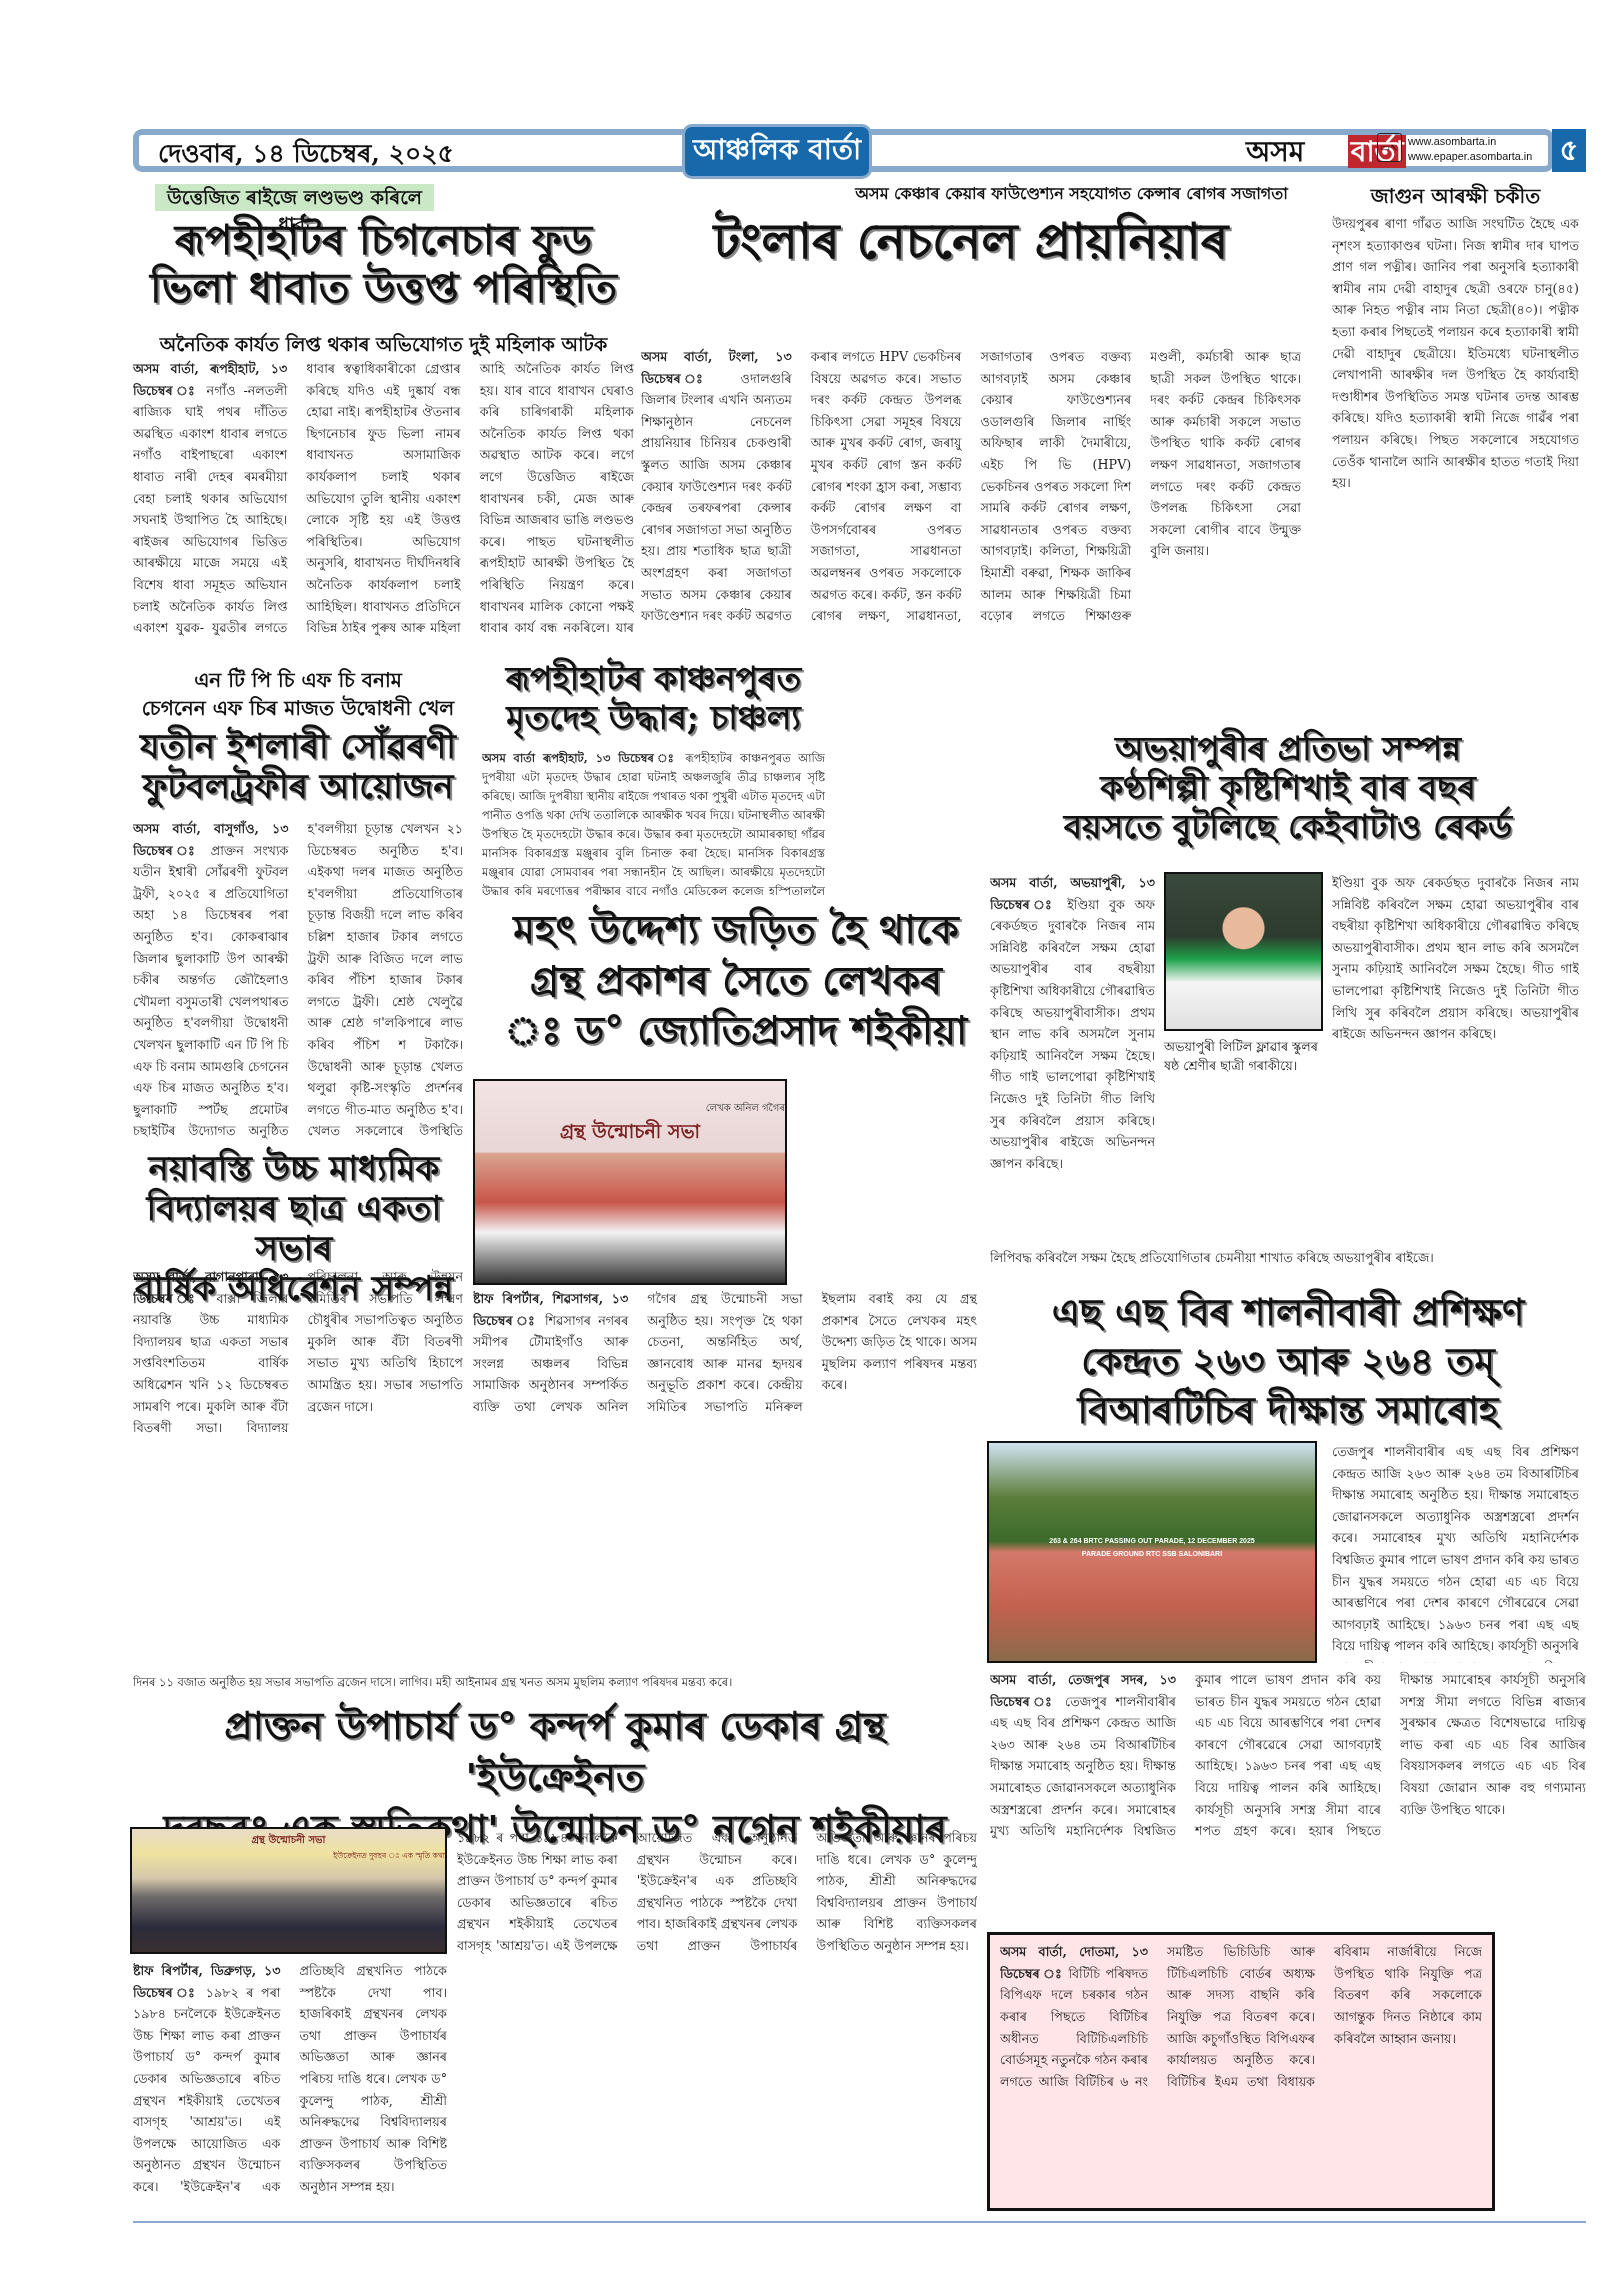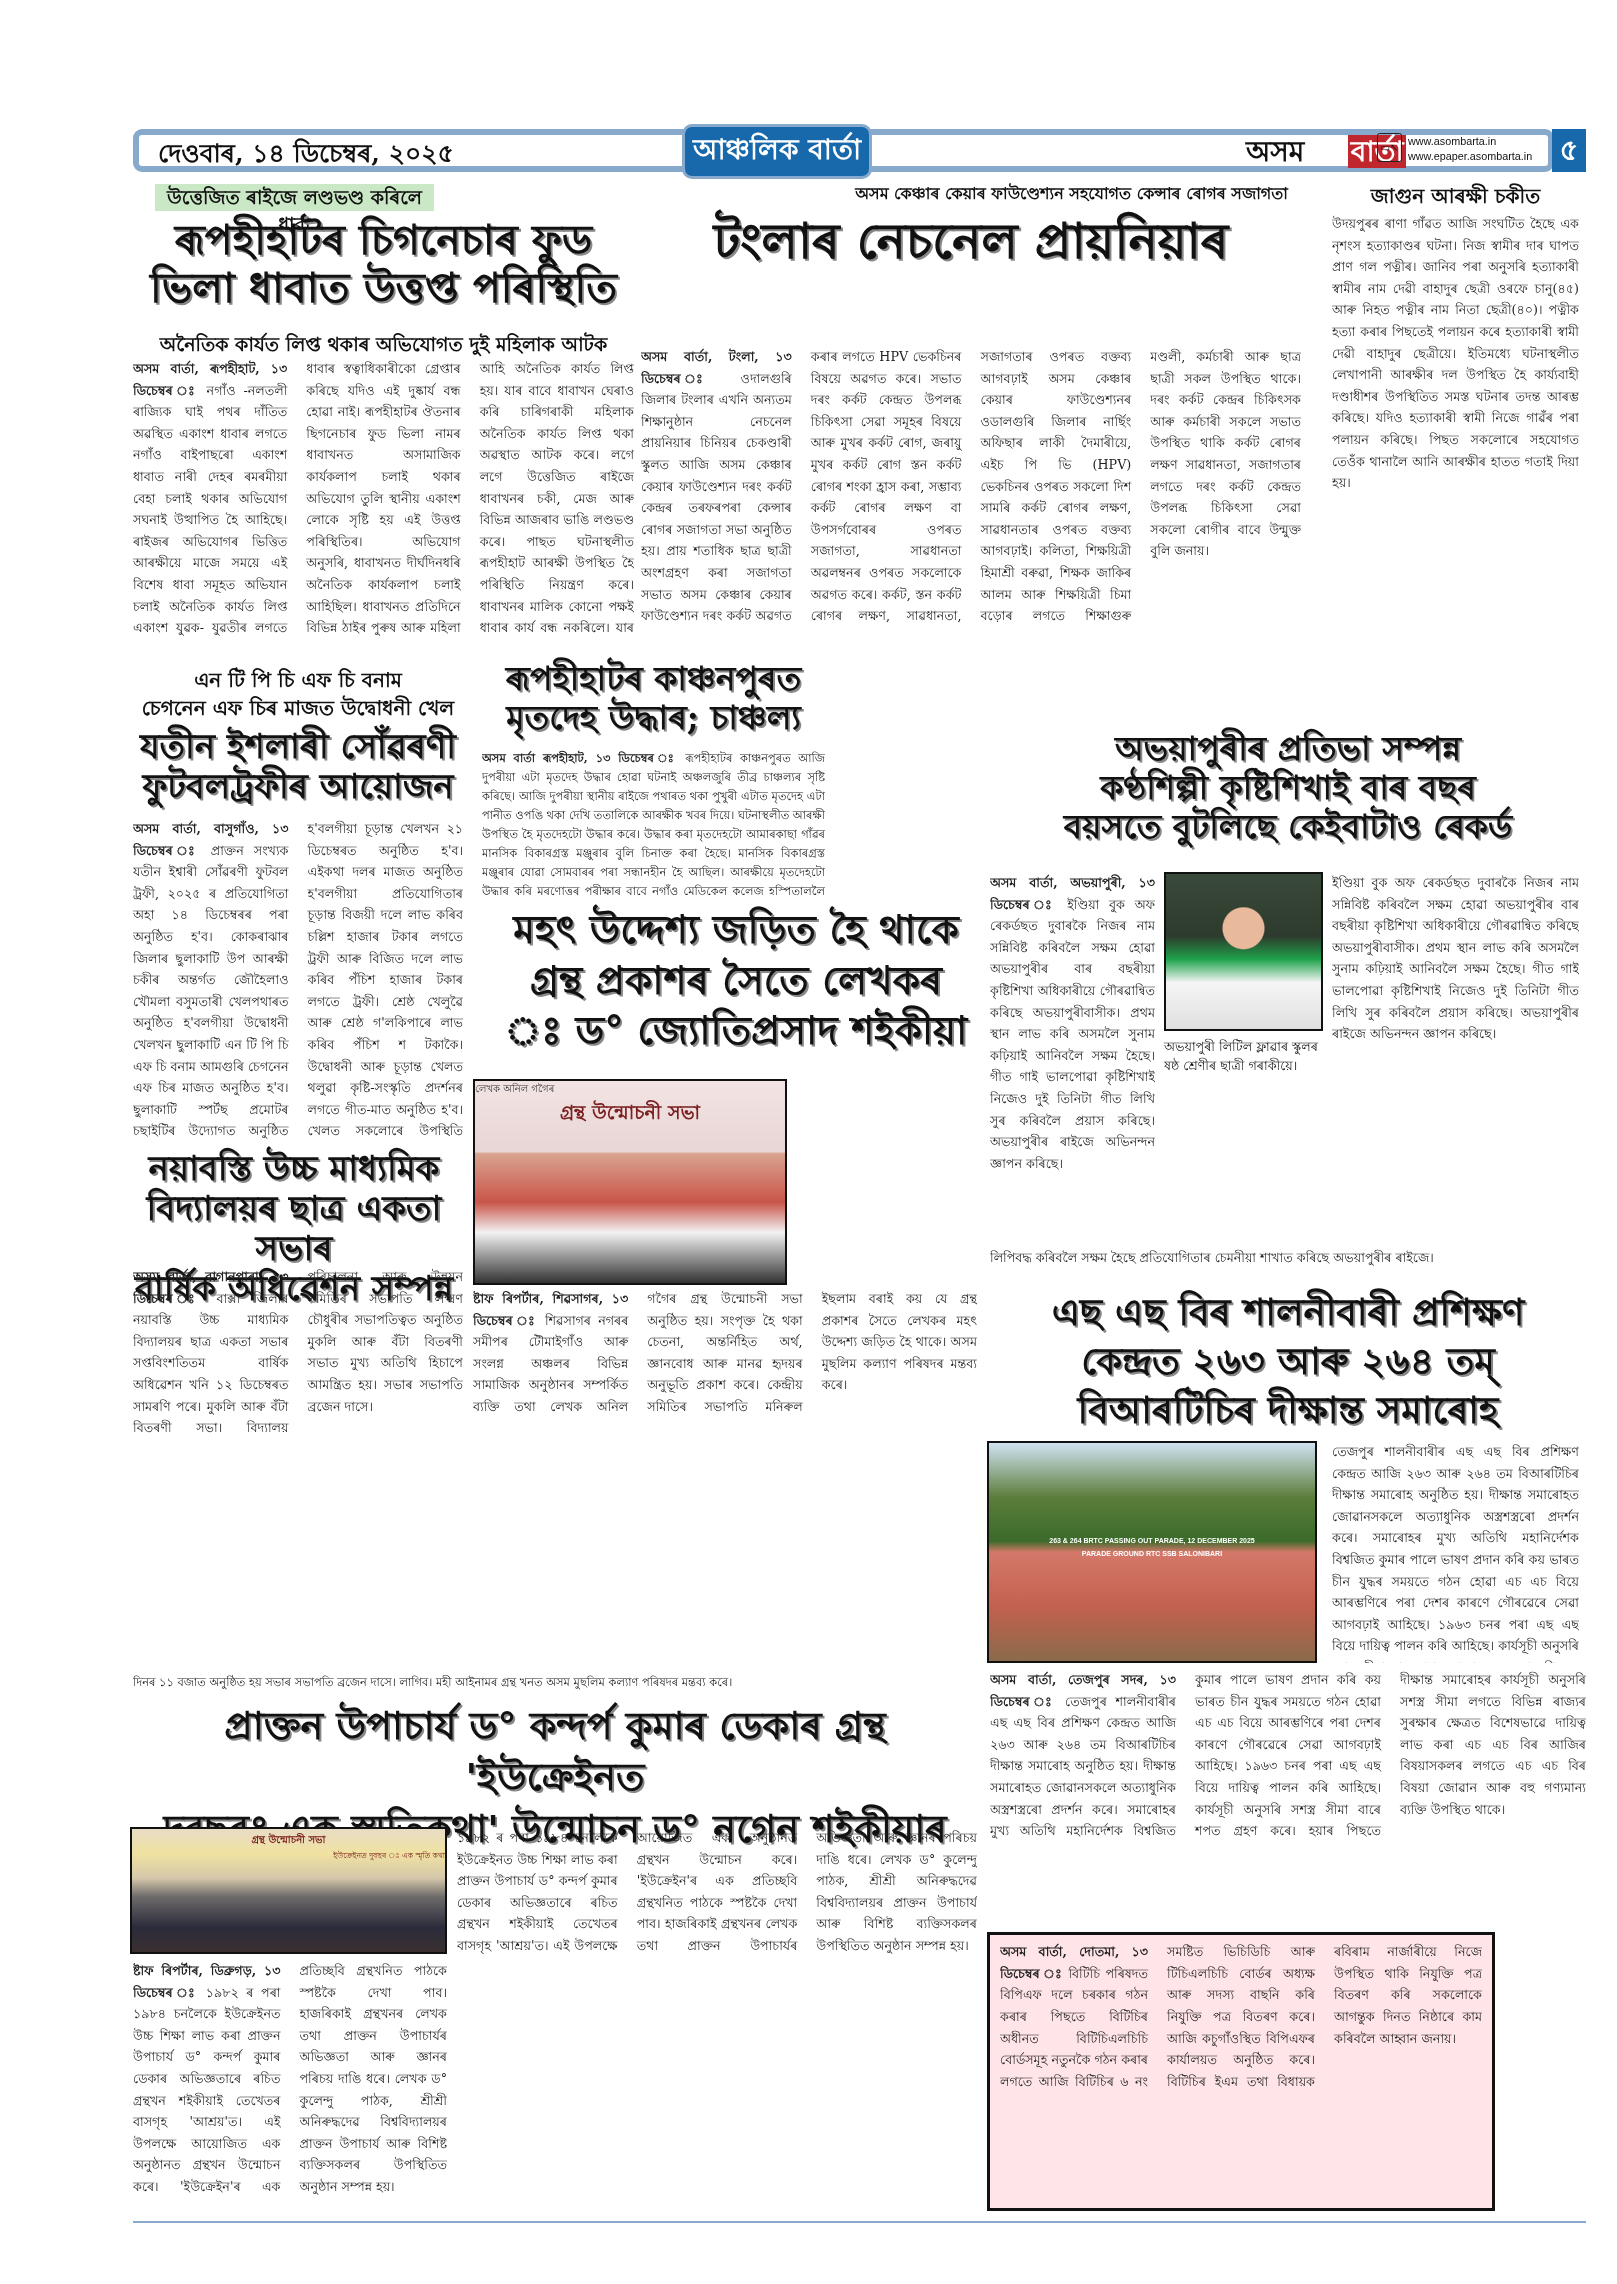--- a/index.html
+++ b/index.html
@@ -106,21 +106,21 @@
 <div class="abs caption" style="left:1164px; top:1037px; width:159px;">অভয়াপুৰী লিটিল ফ্লাৱাৰ স্কুলৰ ষষ্ঠ শ্ৰেণীৰ ছাত্ৰী গৰাকীয়ে।</div>
 <div class="abs body-cols" style="left:1332px; top:872px; width:247px; height:368px; overflow:hidden;">ইণ্ডিয়া বুক অফ ৰেকৰ্ডছত দুবাৰকৈ নিজৰ নাম সন্নিবিষ্ট কৰিবলৈ সক্ষম হোৱা অভয়াপুৰীৰ বাৰ বছৰীয়া কৃষ্টিশিখা অধিকাৰীয়ে গৌৰৱান্বিত কৰিছে অভয়াপুৰীবাসীক। প্ৰথম স্থান লাভ কৰি অসমলৈ সুনাম কঢ়িয়াই আনিবলৈ সক্ষম হৈছে। গীত গাই ভালপোৱা কৃষ্টিশিখাই নিজেও দুই তিনিটা গীত লিখি সুৰ কৰিবলৈ প্ৰয়াস কৰিছে। অভয়াপুৰীৰ ৰাইজে অভিনন্দন জ্ঞাপন কৰিছে।</div>
 <div class="abs body-cols" style="left:990px; top:1247px; width:596px; height:21.6px; overflow:hidden;">লিপিবদ্ধ কৰিবলৈ সক্ষম হৈছে প্ৰতিযোগিতাৰ চেমনীয়া শাখাত কৰিছে অভয়াপুৰীৰ ৰাইজে।</div>
 
 <div class="abs hl" style="left:495px; top:904px; width:482px; font-size:39px; line-height:1.3;">
   <div>মহৎ উদ্দেশ্য জড়িত হৈ থাকে</div>
   <div>গ্ৰন্থ প্ৰকাশৰ সৈতে লেখকৰ</div>
   <div>ঃ ড° জ্যোতিপ্ৰসাদ শইকীয়া</div>
 </div>
 <div class="abs photo ph-event" style="left:473px; top:1079px; width:314px; height:206px;">
-  <div style="text-align:left; font-size:10px; color:#333; ">লেখক অনিল গগৈৰ</div>
+  <div style="text-align:right; font-size:10px; color:#333; margin-top:19px;">লেখক অনিল গগৈৰ</div>
   <div style="text-align:center; font-size:19px; font-weight:bold; color:#7a2020;">গ্ৰন্থ উন্মোচনী সভা</div>
 </div>
 <div class="abs body-cols" style="left:473px; top:1288px; width:504px; height:381px; column-count:3; overflow:hidden;">
   <span class="dateline">ষ্টাফ ৰিপৰ্টাৰ, শিৱসাগৰ, ১৩ ডিচেম্বৰ ঃ</span>
   <span>শিৱসাগৰ নগৰৰ সমীপৰ টৌমাইগাঁও আৰু সংলগ্ন অঞ্চলৰ বিভিন্ন সামাজিক অনুষ্ঠানৰ সম্পৰ্কিত ব্যক্তি তথা লেখক অনিল গগৈৰ গ্ৰন্থ উন্মোচনী সভা অনুষ্ঠিত হয়। সংপৃক্ত হৈ থকা চেতনা, অন্তৰ্নিহিত অৰ্থ, জ্ঞানবোধ আৰু মানৱ হৃদয়ৰ অনুভূতি প্ৰকাশ কৰে। কেন্দ্ৰীয় সমিতিৰ সভাপতি মনিৰুল ইছলাম বৰাই কয় যে গ্ৰন্থ প্ৰকাশৰ সৈতে লেখকৰ মহৎ উদ্দেশ্য জড়িত হৈ থাকে। অসম মুছলিম কল্যাণ পৰিষদৰ মন্তব্য কৰে।</span>
 </div>
 
 <div class="abs hl" style="left:129px; top:1148px; width:330px; font-size:34px;">
   <div>নয়াবস্তি উচ্চ মাধ্যমিক</div>
   <div>বিদ্যালয়ৰ ছাত্ৰ একতা সভাৰ</div>

